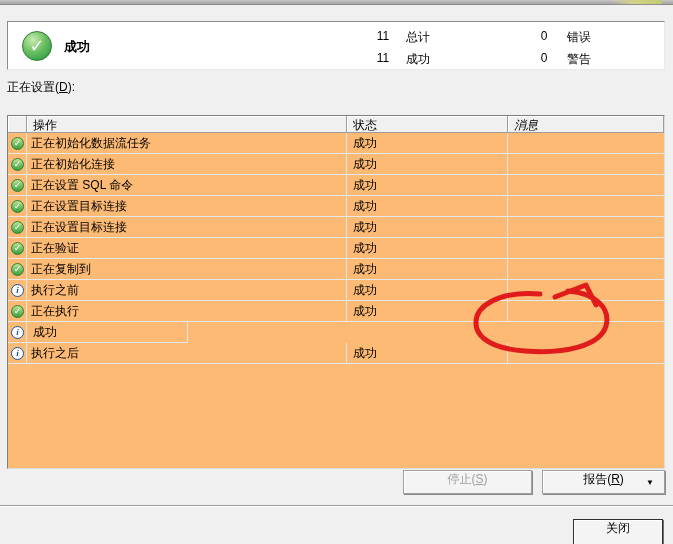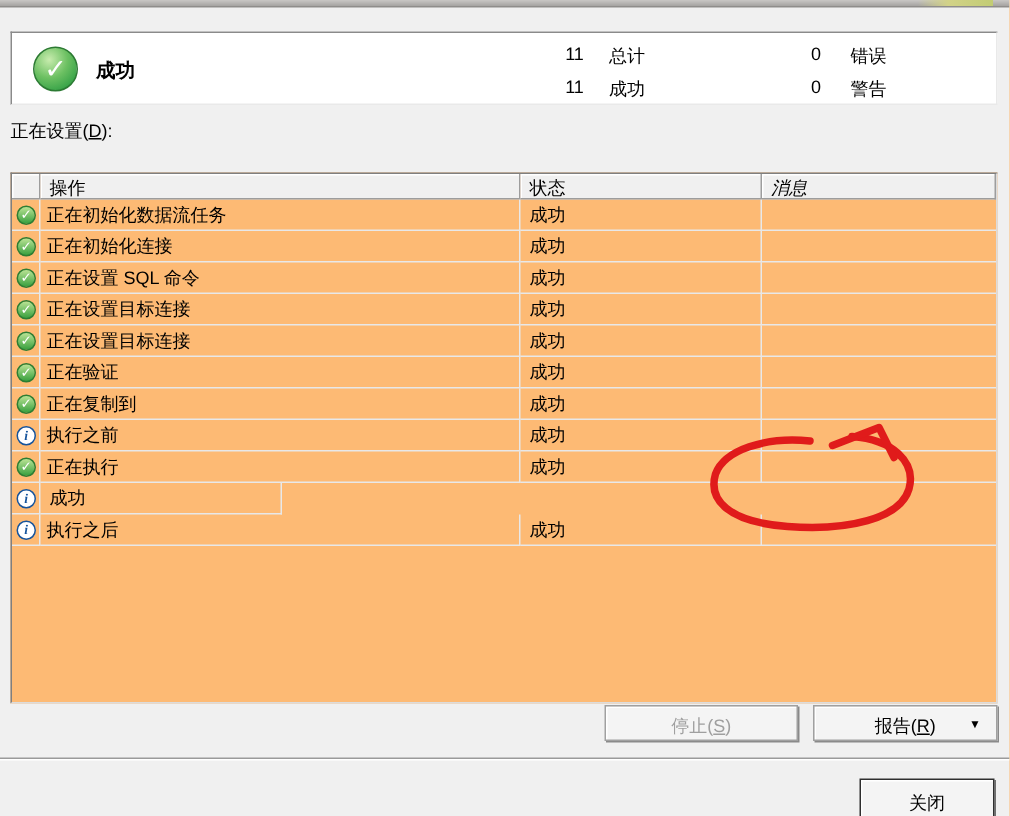--- a/index.html
+++ b/index.html
@@ -98,21 +98,21 @@
   .msg-link { color:#0b1bd0; text-decoration:underline; cursor:pointer; }
   
   .annotation { position:absolute; left:455px; top:278px; width:165px; height:85px; pointer-events:none; }
   
   .btn {
     position:absolute; height:24px;
     background:#f4f4f4;
     border:1px solid #a0a0a0;
     box-shadow: 1px 1px 0 #8a8a8a, inset 1px 1px 0 #ffffff;
     font-size:12px; text-align:center;
-    display:flex; align-items:flex-end; justify-content:center;
+    display:flex; align-items:flex-start; justify-content:center;
     cursor:pointer;
   }
   .btn-stop  { left:403px; top:470px; width:129px; color:#9f9f9f; cursor:default; }
   .btn-report{ left:542px; top:470px; width:123px; color:#000; }
   .btn-report .arrow { position:absolute; right:10px; top:8px; font-size:8px; line-height:8px; }
   .divider {
     position:absolute; left:0; top:505px; width:673px; height:2px;
     border-top:1px solid #9a9a9a; border-bottom:1px solid #ffffff;
   }
   .btn-close {

